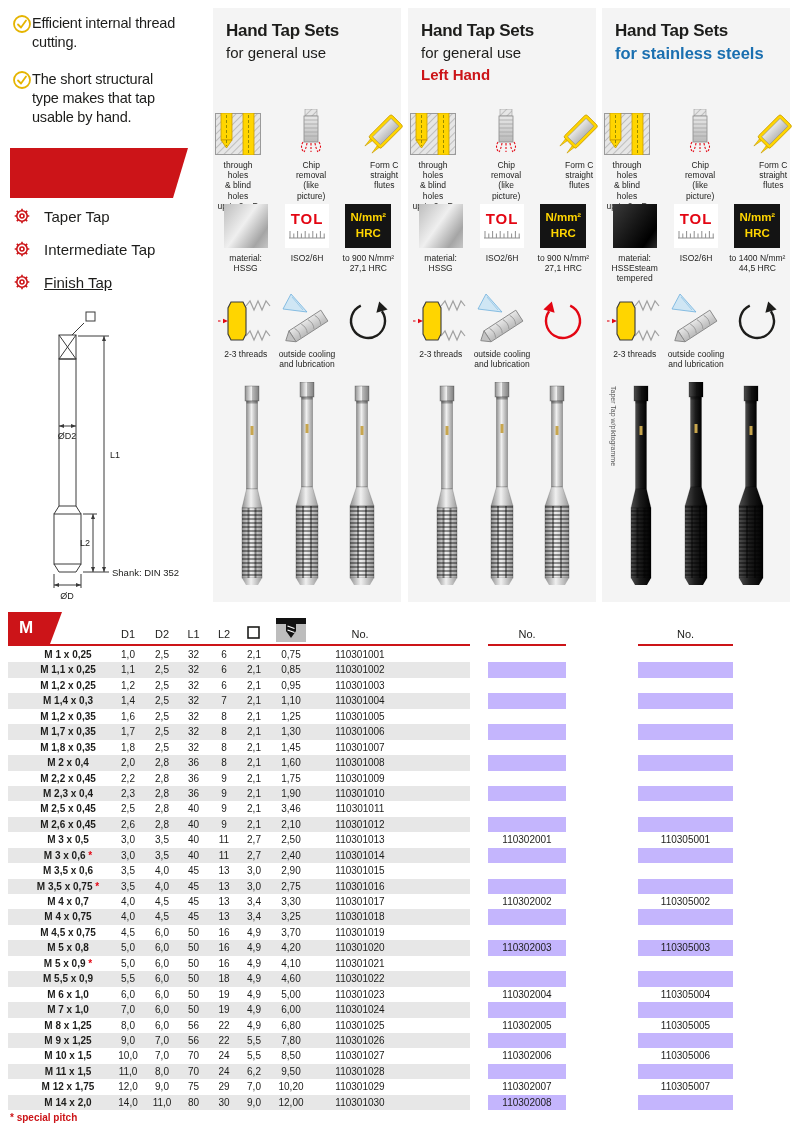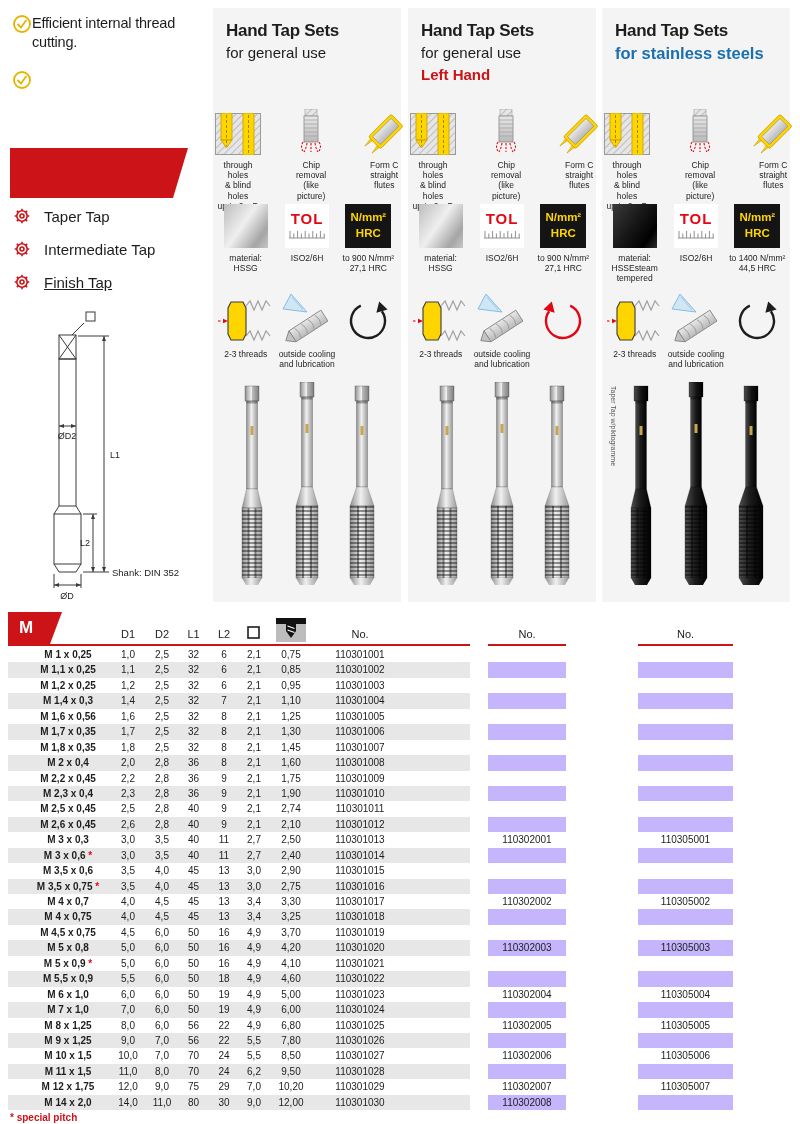--- a/index.html
+++ b/index.html
@@ -101,20 +101,21 @@
         <circle cx="10" cy="10" r="8" fill="none" stroke-width="1.8"></circle>
         <polyline points="6,10.5 9,13.5 14,6.5" fill="none" stroke-width="1.8" stroke-linecap="round" stroke-linejoin="round"></polyline>
       </svg>
       <div class="btext">Efficient internal thread cutting.</div>
     </div>
     <div class="bullet b2">
       <svg class="check" width="20" height="20" viewBox="0 0 20 20">
         <circle cx="10" cy="10" r="8" fill="none" stroke-width="1.8"></circle>
         <polyline points="6,10.5 9,13.5 14,6.5" fill="none" stroke-width="1.8" stroke-linecap="round" stroke-linejoin="round"></polyline>
       </svg>
+      <div class="btext">The short structural type makes that tap usable by hand.</div>
     </div>
     <div class="banner">
     </div>
     <div class="set-item s1">
       <svg class="gear" width="20" height="20" viewBox="0 0 20 20" fill="none" stroke-width="1.6">
         <circle cx="10" cy="10" r="5.2"></circle>
           <circle cx="10" cy="10" r="2"></circle>
         <path d="M15.2,10H17.3 M13.68,13.68L15.16,15.16 M10,15.2V17.3 M6.32,13.68L4.84,15.16 M4.8,10H2.7 M6.32,6.32L4.84,4.84 M10,4.8V2.7 M13.68,6.32L15.16,4.84"></path>
       </svg>
       <span>Taper Tap</span>
@@ -248,21 +249,21 @@
         <div class="cell c-d2">2,5</div>
         <div class="cell c-l1">32</div>
         <div class="cell c-l2">7</div>
         <div class="cell c-sq">2,1</div>
         <div class="cell c-drill">1,10</div>
         <div class="cell c-no">110301004</div>
         <div class="cell c-lh"></div>
         <div class="cell c-ss"></div>
       </div>
       <div class="trow">
-        <div class="cell c-size">M 1,6 x 0,56</div>
+        <div class="cell c-size">M 1,2 x 0,35</div>
         <div class="cell c-d1">1,6</div>
         <div class="cell c-d2">2,5</div>
         <div class="cell c-l1">32</div>
         <div class="cell c-l2">8</div>
         <div class="cell c-sq">2,1</div>
         <div class="cell c-drill">1,25</div>
         <div class="cell c-no">110301005</div>
         <div class="cell c-lh"></div>
         <div class="cell c-ss"></div>
       </div>
@@ -326,39 +327,39 @@
         <div class="cell c-lh"></div>
         <div class="cell c-ss"></div>
       </div>
       <div class="trow">
         <div class="cell c-size">M 2,5 x 0,45</div>
         <div class="cell c-d1">2,5</div>
         <div class="cell c-d2">2,8</div>
         <div class="cell c-l1">40</div>
         <div class="cell c-l2">9</div>
         <div class="cell c-sq">2,1</div>
-        <div class="cell c-drill">2,74</div>
+        <div class="cell c-drill">3,46</div>
         <div class="cell c-no">110301011</div>
         <div class="cell c-lh"></div>
         <div class="cell c-ss"></div>
       </div>
       <div class="trow zebra">
         <div class="cell c-size">M 2,6 x 0,45</div>
         <div class="cell c-d1">2,6</div>
         <div class="cell c-d2">2,8</div>
         <div class="cell c-l1">40</div>
         <div class="cell c-l2">9</div>
         <div class="cell c-sq">2,1</div>
         <div class="cell c-drill">2,10</div>
         <div class="cell c-no">110301012</div>
         <div class="cell c-lh"></div>
         <div class="cell c-ss"></div>
       </div>
       <div class="trow">
-        <div class="cell c-size">M 3 x 0,3</div>
+        <div class="cell c-size">M 3 x 0,5</div>
         <div class="cell c-d1">3,0</div>
         <div class="cell c-d2">3,5</div>
         <div class="cell c-l1">40</div>
         <div class="cell c-l2">11</div>
         <div class="cell c-sq">2,7</div>
         <div class="cell c-drill">2,50</div>
         <div class="cell c-no">110301013</div>
         <div class="cell c-lh">110302001</div>
         <div class="cell c-ss">110305001</div>
       </div>

